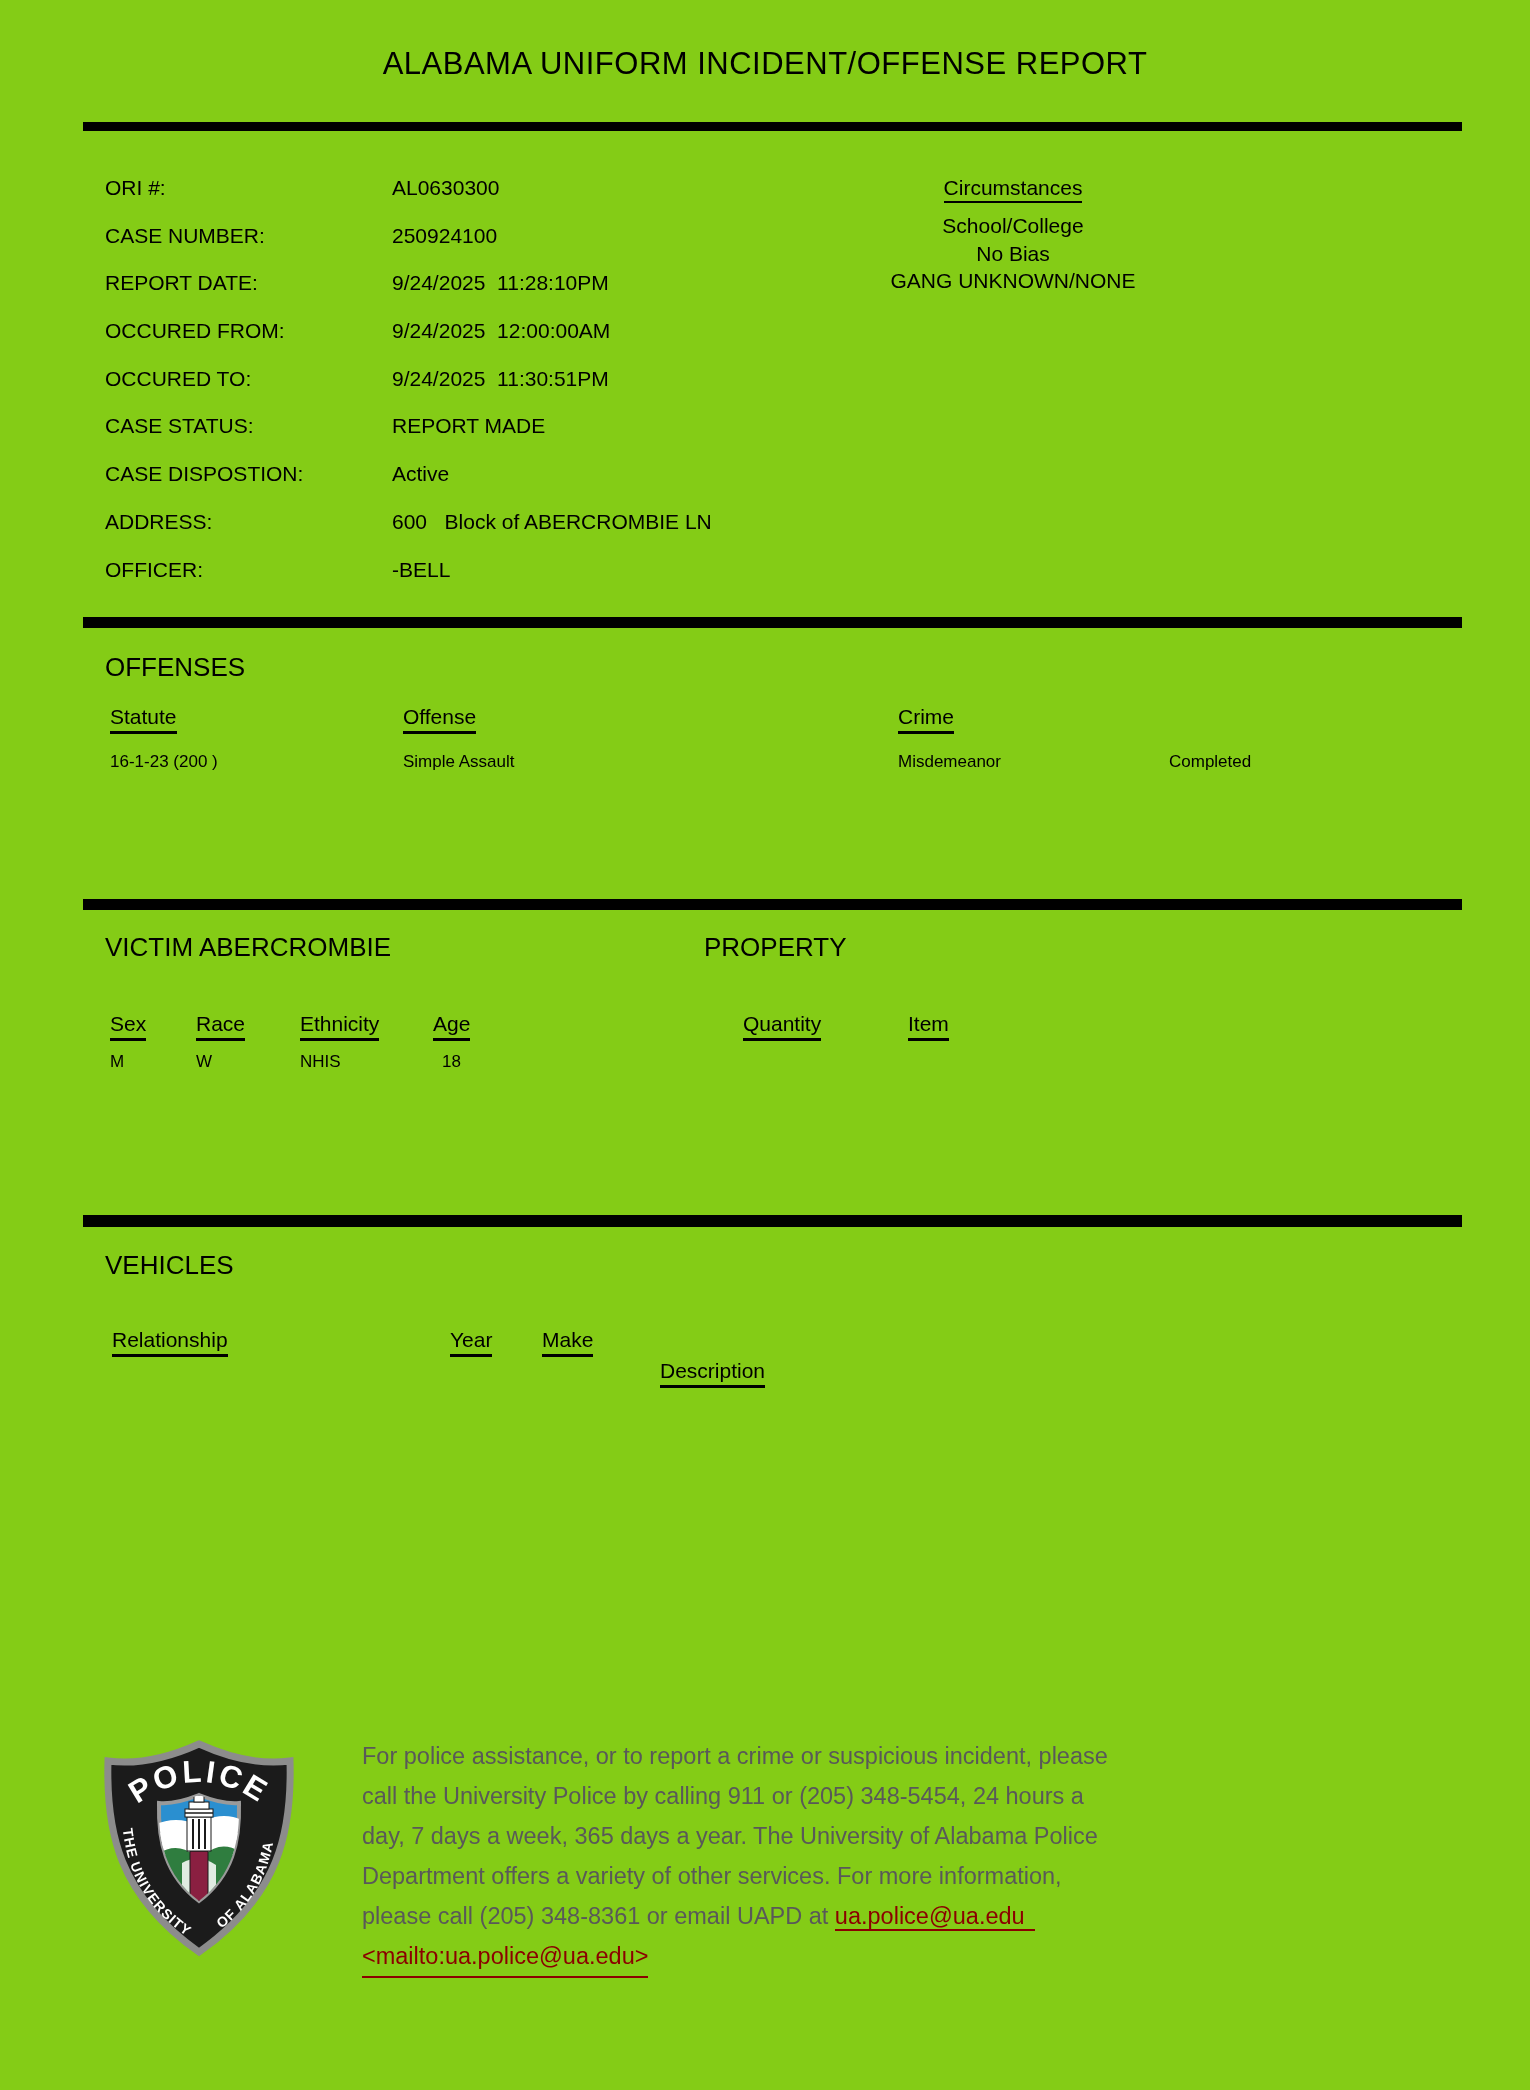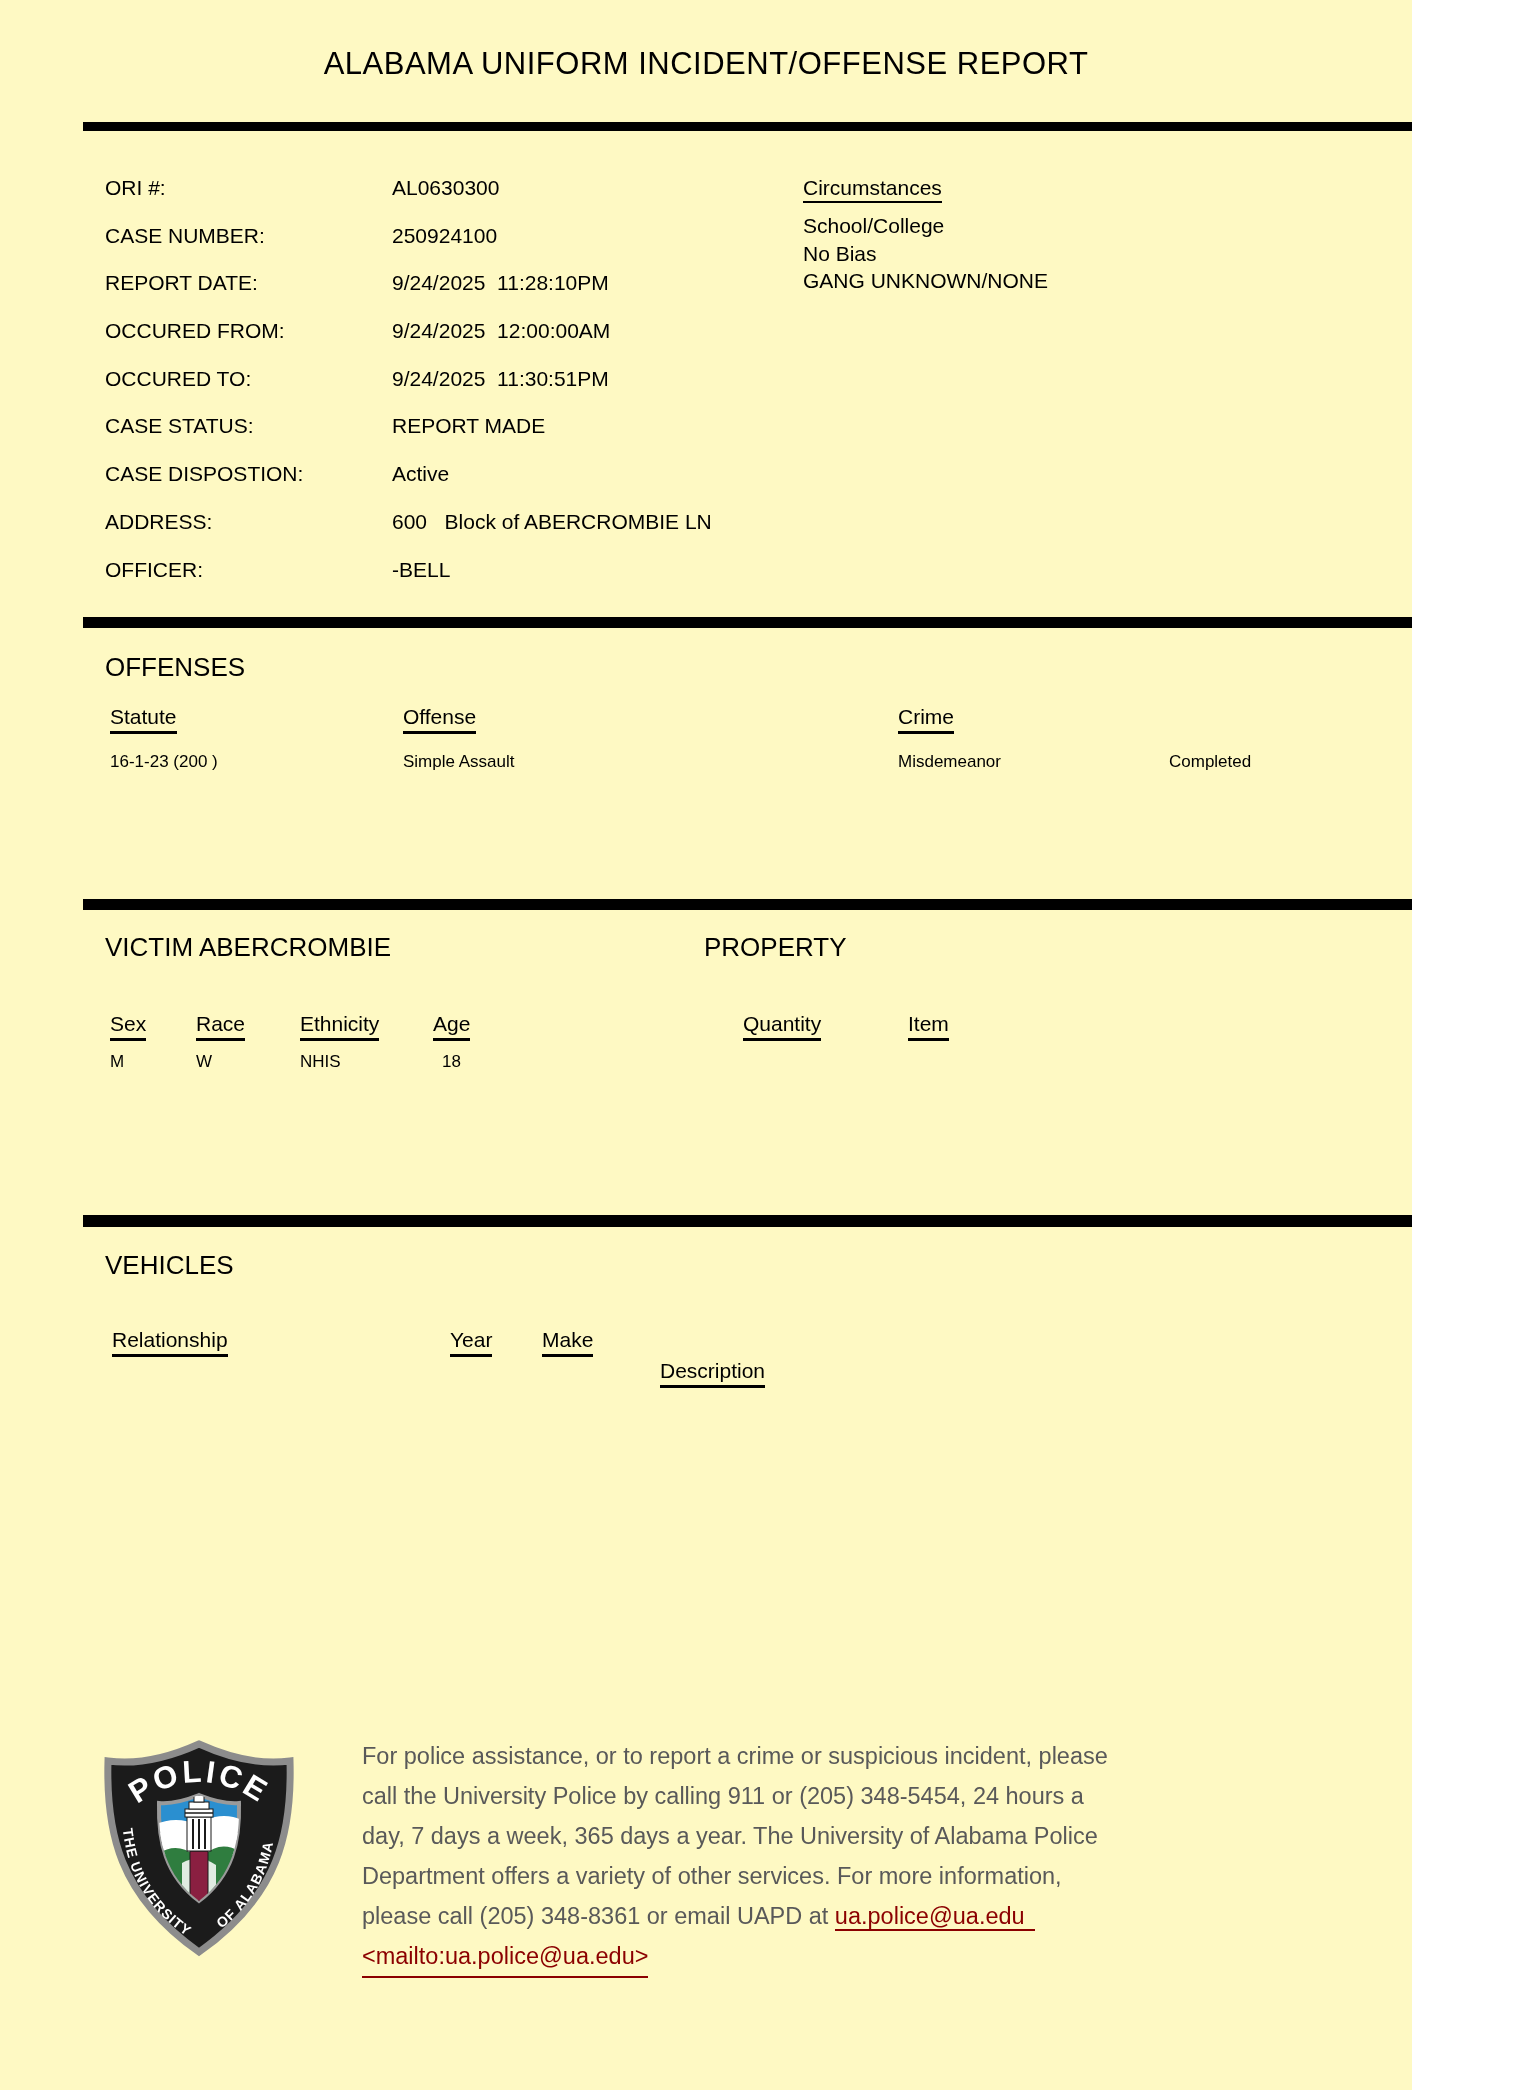--- a/index.html
+++ b/index.html
@@ -1,20 +1,20 @@
 <!DOCTYPE html>
 <html style="--link-red: #8B0000; --footer-gray: #595959; --badge-body: #1b1b1b; --badge-border: #8c8c8c; --badge-sky: #2a8fd0; --badge-hills: #2f7d3f; --badge-tower-base: #8a1f41;"><head>
 <meta charset="utf-8">
 <style>
   html, body { margin: 0; padding: 0; background: #ffffff; }
   .page {
     position: relative;
-    width: 1412px;
+    width: 1530px;
     height: 2090px;
-    background: #fef9c3;
+    background: #84cc16;
     font-family: "Liberation Sans", "DejaVu Sans", sans-serif;
     color: #000;
     overflow: hidden;
   }
   .report-title {
     position: absolute;
     top: 46px; left: 0; width: 100%;
     text-align: center;
     font-size: 31px;
     letter-spacing: 0.5px;
@@ -29,21 +29,21 @@
   .rule-title { top: 122px; height: 9px; }
   .rule-1 { top: 617px; height: 11px; }
   .rule-2 { top: 899px; height: 11px; }
   .rule-3 { top: 1215px; height: 12px; }
 
   .fields { position: absolute; top: 176px; left: 105px; width: 700px; }
   .frow { display: flex; height: 47.7px; }
   .flabel { width: 287px; font-size: 21px; }
   .fval { font-size: 21px; white-space: pre-wrap; }
 
-  .circumstances { position: absolute; top: 176px; left: 803px; width: 420px; }
+  .circumstances { position: absolute; top: 176px; left: 803px; width: 420px; text-align: center; }
   .circ-heading {
     display: inline-block;
     font-size: 21px;
     border-bottom: 2px solid #000;
     padding-bottom: 1px;
   }
   .circ-items { margin-top: 9px; font-size: 21px; line-height: 27.5px; }
 
   .section-heading { position: absolute; font-size: 26px; }
   .colhead {

